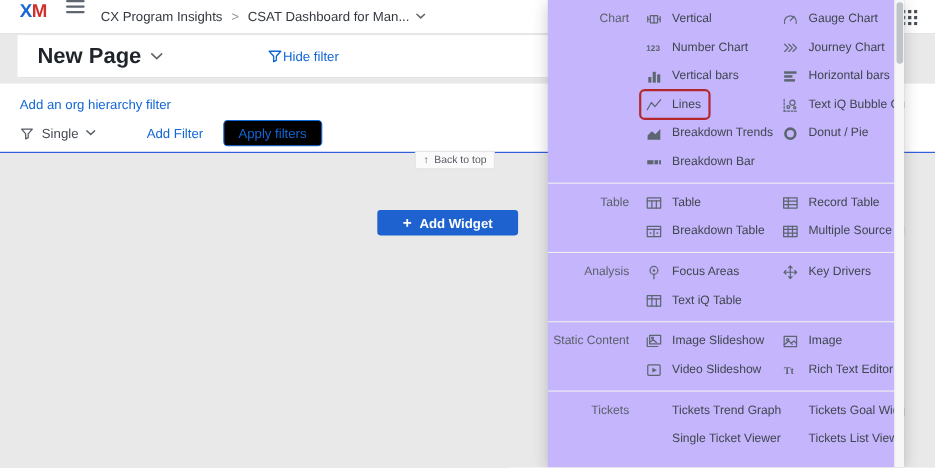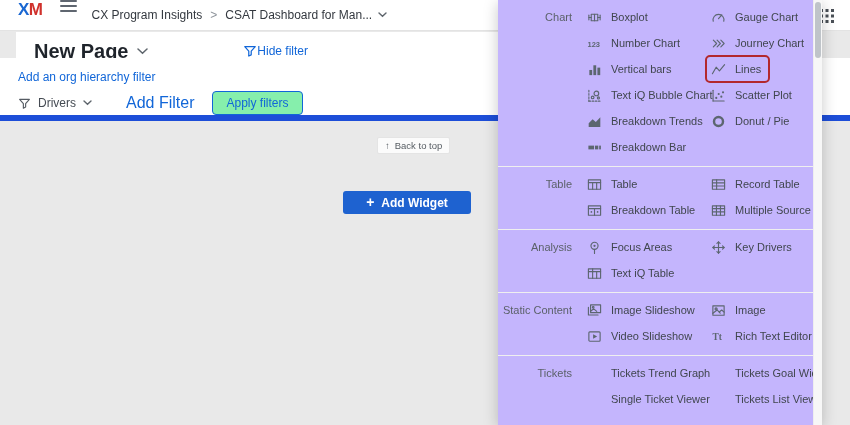--- a/index.html
+++ b/index.html
@@ -22,26 +22,26 @@
 
   
   #pageheader { position:absolute; top:32px; left:16px; width:676px; height:39px; background:#fff; border-bottom:1px solid #e3e3e3; display:flex; align-items:center; z-index:1; }
   .page-title-wrap { margin-left:18px; display:flex; align-items:center; gap:9px; }
   .page-title { font-size:20px; font-weight:700; color:#1f242b; }
   .title-chev { cursor:pointer; line-height:0; }
   .hide-filter { position:absolute; right:384px; display:flex; align-items:flex-end; gap:0; color:var(--accent,#1166d8); font-size:12px; cursor:pointer; white-space:nowrap; }
   .share-btn { position:absolute; right:13px; cursor:pointer; line-height:0; }
 
   
-  #filterarea { position:absolute; top:58px; left:0; width:850px; height:63px; background:#fff; border-bottom:6px solid #1d4ed8; z-index:1; }
+  #filterarea { position:absolute; top:76px; left:0; width:850px; height:63px; background:#fff; border-bottom:1px solid #1d4ed8; z-index:1; }
   .org-link { position:absolute; left:18px; top:12px; font-size:12px; color:var(--accent,#1166d8); cursor:pointer; }
   .filter-row { position:absolute; left:18px; top:33px; display:flex; align-items:center; }
   .filters-toggle { display:flex; align-items:center; gap:7px; font-size:12px; color:#454b53; cursor:pointer; }
-  .add-filter { margin-left:34px; font-size:16px; color:var(--accent,#1166d8); cursor:pointer; }
-  .apply-btn { margin-left:18px; font-size:12px; color:var(--accent,#1166d8); background:#86efac; border:1px solid var(--accent,#1166d8); border-radius:4px; padding:4px 13px; cursor:pointer; font-family:inherit; }
+  .add-filter { margin-left:46px; font-size:12px; color:var(--accent,#1166d8); cursor:pointer; }
+  .apply-btn { margin-left:18px; font-size:12px; color:var(--accent,#1166d8); background:#000000; border:1px solid var(--accent,#1166d8); border-radius:4px; padding:4px 13px; cursor:pointer; font-family:inherit; }
 
   
   .back-to-top { position:absolute; left:377px; top:137px; display:flex; align-items:center; gap:5px; background:#fbfbfb; border:1px solid #e4e4e4; border-radius:2px; font-size:9.5px; color:#565c62; padding:2px 7px; cursor:pointer; z-index:1; }
   .add-widget { position:absolute; left:343px; top:191px; width:128px; height:23px; background:var(--accent-strong,#1e62d0); color:#fff; border:none; border-radius:3px; font-size:12px; font-weight:700; display:flex; align-items:center; justify-content:center; gap:7px; cursor:pointer; font-family:inherit; z-index:1; }
   .add-widget .plus { font-size:14px; font-weight:700; line-height:1; margin-top:-1px; }
 
   
   #widget-menu { position:absolute; left:470px; top:0; width:324px; height:425px; background:#c4b5fd; box-shadow:0 3px 14px rgba(0,0,0,0.22); z-index:5; overflow:hidden;margin-left:28px; }
   .menu-list { position:absolute; top:0; left:0; right:9px; }
   .menu-section { display:flex; padding:6px 0 8px 0; }
@@ -120,21 +120,21 @@
     </div>
   </div>
 
   <div id="filterarea">
     <a class="org-link">Add an org hierarchy filter</a>
     <div class="filter-row">
       <div class="filters-toggle">
         <svg width="13" height="13" viewBox="0 0 16 16" fill="none" stroke="#555b63" stroke-width="1.4" stroke-linejoin="round">
             <path d="M2 3 h12 l-4.6 5.2 v4.2 l-2.8 1.4 v-5.6 Z"></path>
           </svg>
-        <span>Drivers</span>
+        <span>Single</span>
         <svg width="9" height="6" viewBox="0 0 9 6" fill="none" stroke="#5f666d" stroke-width="1.4" stroke-linecap="round">
             <path d="M1 1 L4.5 4.3 L8 1"></path>
           </svg>
       </div>
       <a class="add-filter">Add Filter</a>
       <button class="apply-btn">Apply filters</button>
     </div>
   </div>
 
   <button class="back-to-top" style="font-family:inherit;">
@@ -155,21 +155,21 @@
               <span class="mi-icon">
                 <svg width="15" height="15" viewBox="0 0 16 16" fill="none" stroke="#5c6670" stroke-width="1.2" stroke-linecap="round" stroke-linejoin="round">
                   <line x1="2" y1="8" x2="4.5" y2="8"></line>
                   <line x1="2" y1="5.5" x2="2" y2="10.5"></line>
                   <rect x="4.5" y="4.5" width="7" height="7"></rect>
                   <line x1="8" y1="4.5" x2="8" y2="11.5"></line>
                   <line x1="11.5" y1="8" x2="14" y2="8"></line>
                   <line x1="14" y1="5.5" x2="14" y2="10.5"></line>
                 </svg>
               </span>
-              <span class="mi-label">Boxplot</span>
+              <span class="mi-label">Vertical</span>
             </div>
             <div class="menu-item">
               <span class="mi-icon">
                 <svg width="15" height="15" viewBox="0 0 16 16" fill="none" stroke="#5c6670" stroke-width="1.2" stroke-linecap="round" stroke-linejoin="round">
                   <path d="M2.4 12 A5.8 5.8 0 1 1 13.6 12"></path>
                   <line x1="8" y1="9.3" x2="11.6" y2="5.2"></line>
                 </svg>
               </span>
               <span class="mi-label">Gauge Chart</span>
             </div>
@@ -196,54 +196,51 @@
                 <svg width="15" height="15" viewBox="0 0 16 16" fill="none" stroke="#5c6670" stroke-width="1.2" stroke-linecap="round" stroke-linejoin="round">
                   <g fill="#5c6670" stroke="none">
                     <rect x="2.5" y="8.5" width="3" height="5.5"></rect>
                     <rect x="6.8" y="3.5" width="3" height="10.5"></rect>
                     <rect x="11.1" y="6" width="3" height="8"></rect>
                   </g>
                 </svg>
               </span>
               <span class="mi-label">Vertical bars</span>
             </div>
+            <div class="menu-item">
+              <span class="mi-icon">
+                <svg width="15" height="15" viewBox="0 0 16 16" fill="none" stroke="#5c6670" stroke-width="1.2" stroke-linecap="round" stroke-linejoin="round">
+                  <g fill="#5c6670" stroke="none">
+                    <rect x="2" y="3" width="12" height="2.4"></rect>
+                    <rect x="2" y="6.8" width="8" height="2.4"></rect>
+                    <rect x="2" y="10.6" width="10.5" height="2.4"></rect>
+                  </g>
+                </svg>
+              </span>
+              <span class="mi-label">Horizontal bars</span>
+            </div>
             <div class="menu-item highlighted">
               <span class="mi-icon">
                 <svg width="15" height="15" viewBox="0 0 16 16" fill="none" stroke="#5c6670" stroke-width="1.2" stroke-linecap="round" stroke-linejoin="round">
                   <polyline points="1.5,12.5 5.5,5.5 9,9.5 14.5,2.8"></polyline>
                 </svg>
               </span>
               <span class="mi-label">Lines</span>
             </div>
             <div class="menu-item">
               <span class="mi-icon">
                 <svg width="15" height="15" viewBox="0 0 16 16" fill="none" stroke="#5c6670" stroke-width="1.2" stroke-linecap="round" stroke-linejoin="round">
                   <line x1="2" y1="2.5" x2="2" y2="14" stroke-dasharray="1.8 1.6"></line>
                   <line x1="2" y1="14" x2="13.8" y2="14" stroke-dasharray="1.8 1.6"></line>
                   <circle cx="6" cy="10" r="1.4"></circle>
                   <circle cx="10" cy="5.8" r="2.5"></circle>
                   <circle cx="12.2" cy="10.6" r="1.1"></circle>
                 </svg>
               </span>
               <span class="mi-label">Text iQ Bubble Chart</span>
-            </div>
-            <div class="menu-item">
-              <span class="mi-icon">
-                <svg width="15" height="15" viewBox="0 0 16 16" fill="none" stroke="#5c6670" stroke-width="1.2" stroke-linecap="round" stroke-linejoin="round">
-                  <line x1="2.2" y1="2.5" x2="2.2" y2="13.8"></line>
-                  <line x1="2.2" y1="13.8" x2="14" y2="13.8"></line>
-                  <g fill="#5c6670" stroke="none">
-                    <circle cx="5.6" cy="10.6" r="1.15"></circle>
-                    <circle cx="8.2" cy="6.4" r="1.15"></circle>
-                    <circle cx="11" cy="9.2" r="1.15"></circle>
-                    <circle cx="12.8" cy="4.6" r="1.15"></circle>
-                  </g>
-                </svg>
-              </span>
-              <span class="mi-label">Scatter Plot</span>
             </div>
             <div class="menu-item">
               <span class="mi-icon">
                 <svg width="15" height="15" viewBox="0 0 16 16" fill="none" stroke="#5c6670" stroke-width="1.2" stroke-linecap="round" stroke-linejoin="round">
                   <path d="M1.8 13.8 L1.8 9.8 L6 5.6 L9.4 8.6 L14.2 3.4 L14.2 13.8 Z" fill="#5c6670" stroke="none"></path>
                 </svg>
               </span>
               <span class="mi-label">Breakdown Trends</span>
             </div>
             <div class="menu-item">

